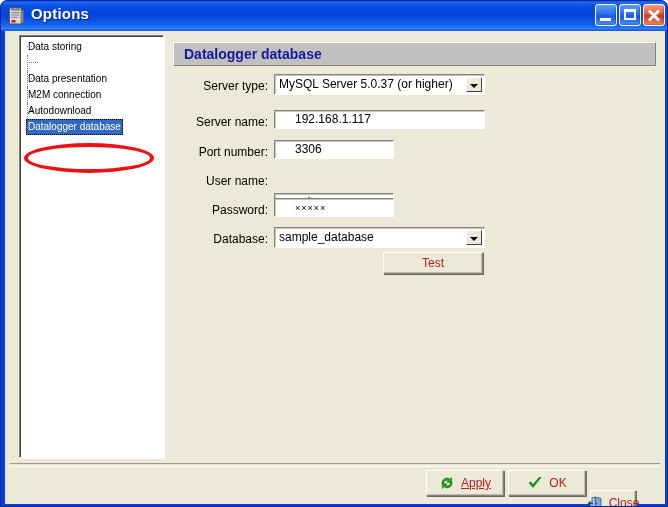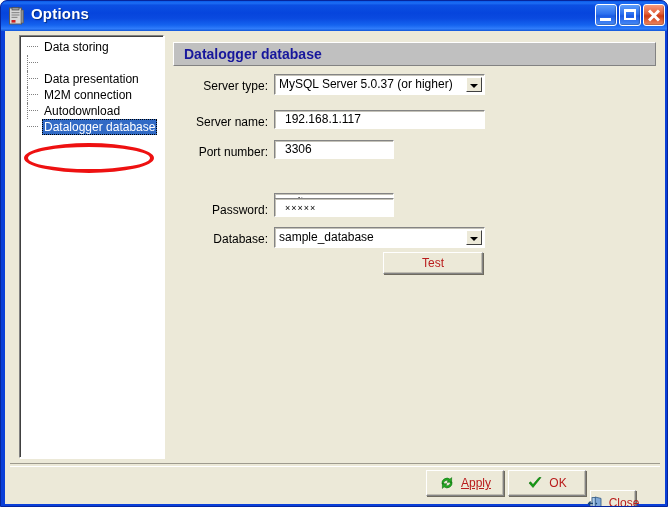--- a/index.html
+++ b/index.html
@@ -134,22 +134,22 @@
   }
   .tree {
     position: absolute;
     left: 2px; top: 3px;
     right: 2px;
   }
   .tree-item {
     position: relative;
     height: 16px;
     line-height: 16px;
-    padding-left: 20px;
-    font-size: 12px;
+    padding-left: 4px;
+    font-size: 10px;
     color: #000000;
     white-space: nowrap;
   }
   .tree-item .dash {
     position: absolute;
     left: 5px; top: 7px;
     width: 11px;
     border-top: 1px dotted #808080;
   }
   .tree-item .vline {
@@ -217,21 +217,21 @@
   .field {
     position: absolute;
     background: #ffffff;
     box-sizing: border-box;
     border: 1px solid;
     border-color: #848484 #ffffff #ffffff #848484;
     box-shadow: inset 1px 1px 0 #c4c2b8;
     font-size: 12px;
     color: #000000;
     line-height: 17px;
-    padding-left: 10px;
+    padding-left: 20px;
     overflow: hidden;
     white-space: nowrap;
   }
   .combo {
     position: absolute;
     background: #ffffff;
     box-sizing: border-box;
     border: 1px solid;
     border-color: #848484 #ffffff #ffffff #848484;
     box-shadow: inset 1px 1px 0 #c4c2b8;
@@ -376,20 +376,21 @@
       <span class="cval">MySQL Server 5.0.37 (or higher)</span>
       <span class="arrow"></span>
     </div>
 
     <span class="form-label" style="top:84px;">Server name:</span>
     <div class="field" style="left:269px; top:79px; width:211px; height:19px;">192.168.1.117</div>
 
     <span class="form-label" style="top:114px;">Port number:</span>
     <div class="field" style="left:269px; top:109px; width:120px; height:19px;">3306</div>
 
+    <span class="form-label" style="top:143px;">User name:</span>
     <div class="field" style="left:269px; top:138px; width:120px; height:19px;margin-top:24px;">writer</div>
 
     <span class="form-label" style="top:172px;">Password:</span>
     <div class="field pw" style="left:269px; top:167px; width:120px; height:19px;">×××××</div>
 
     <span class="form-label" style="top:201px;">Database:</span>
     <div class="combo" style="left:269px; top:196px; width:211px; height:21px;">
       <span class="cval">sample_database</span>
       <span class="arrow"></span>
     </div>

